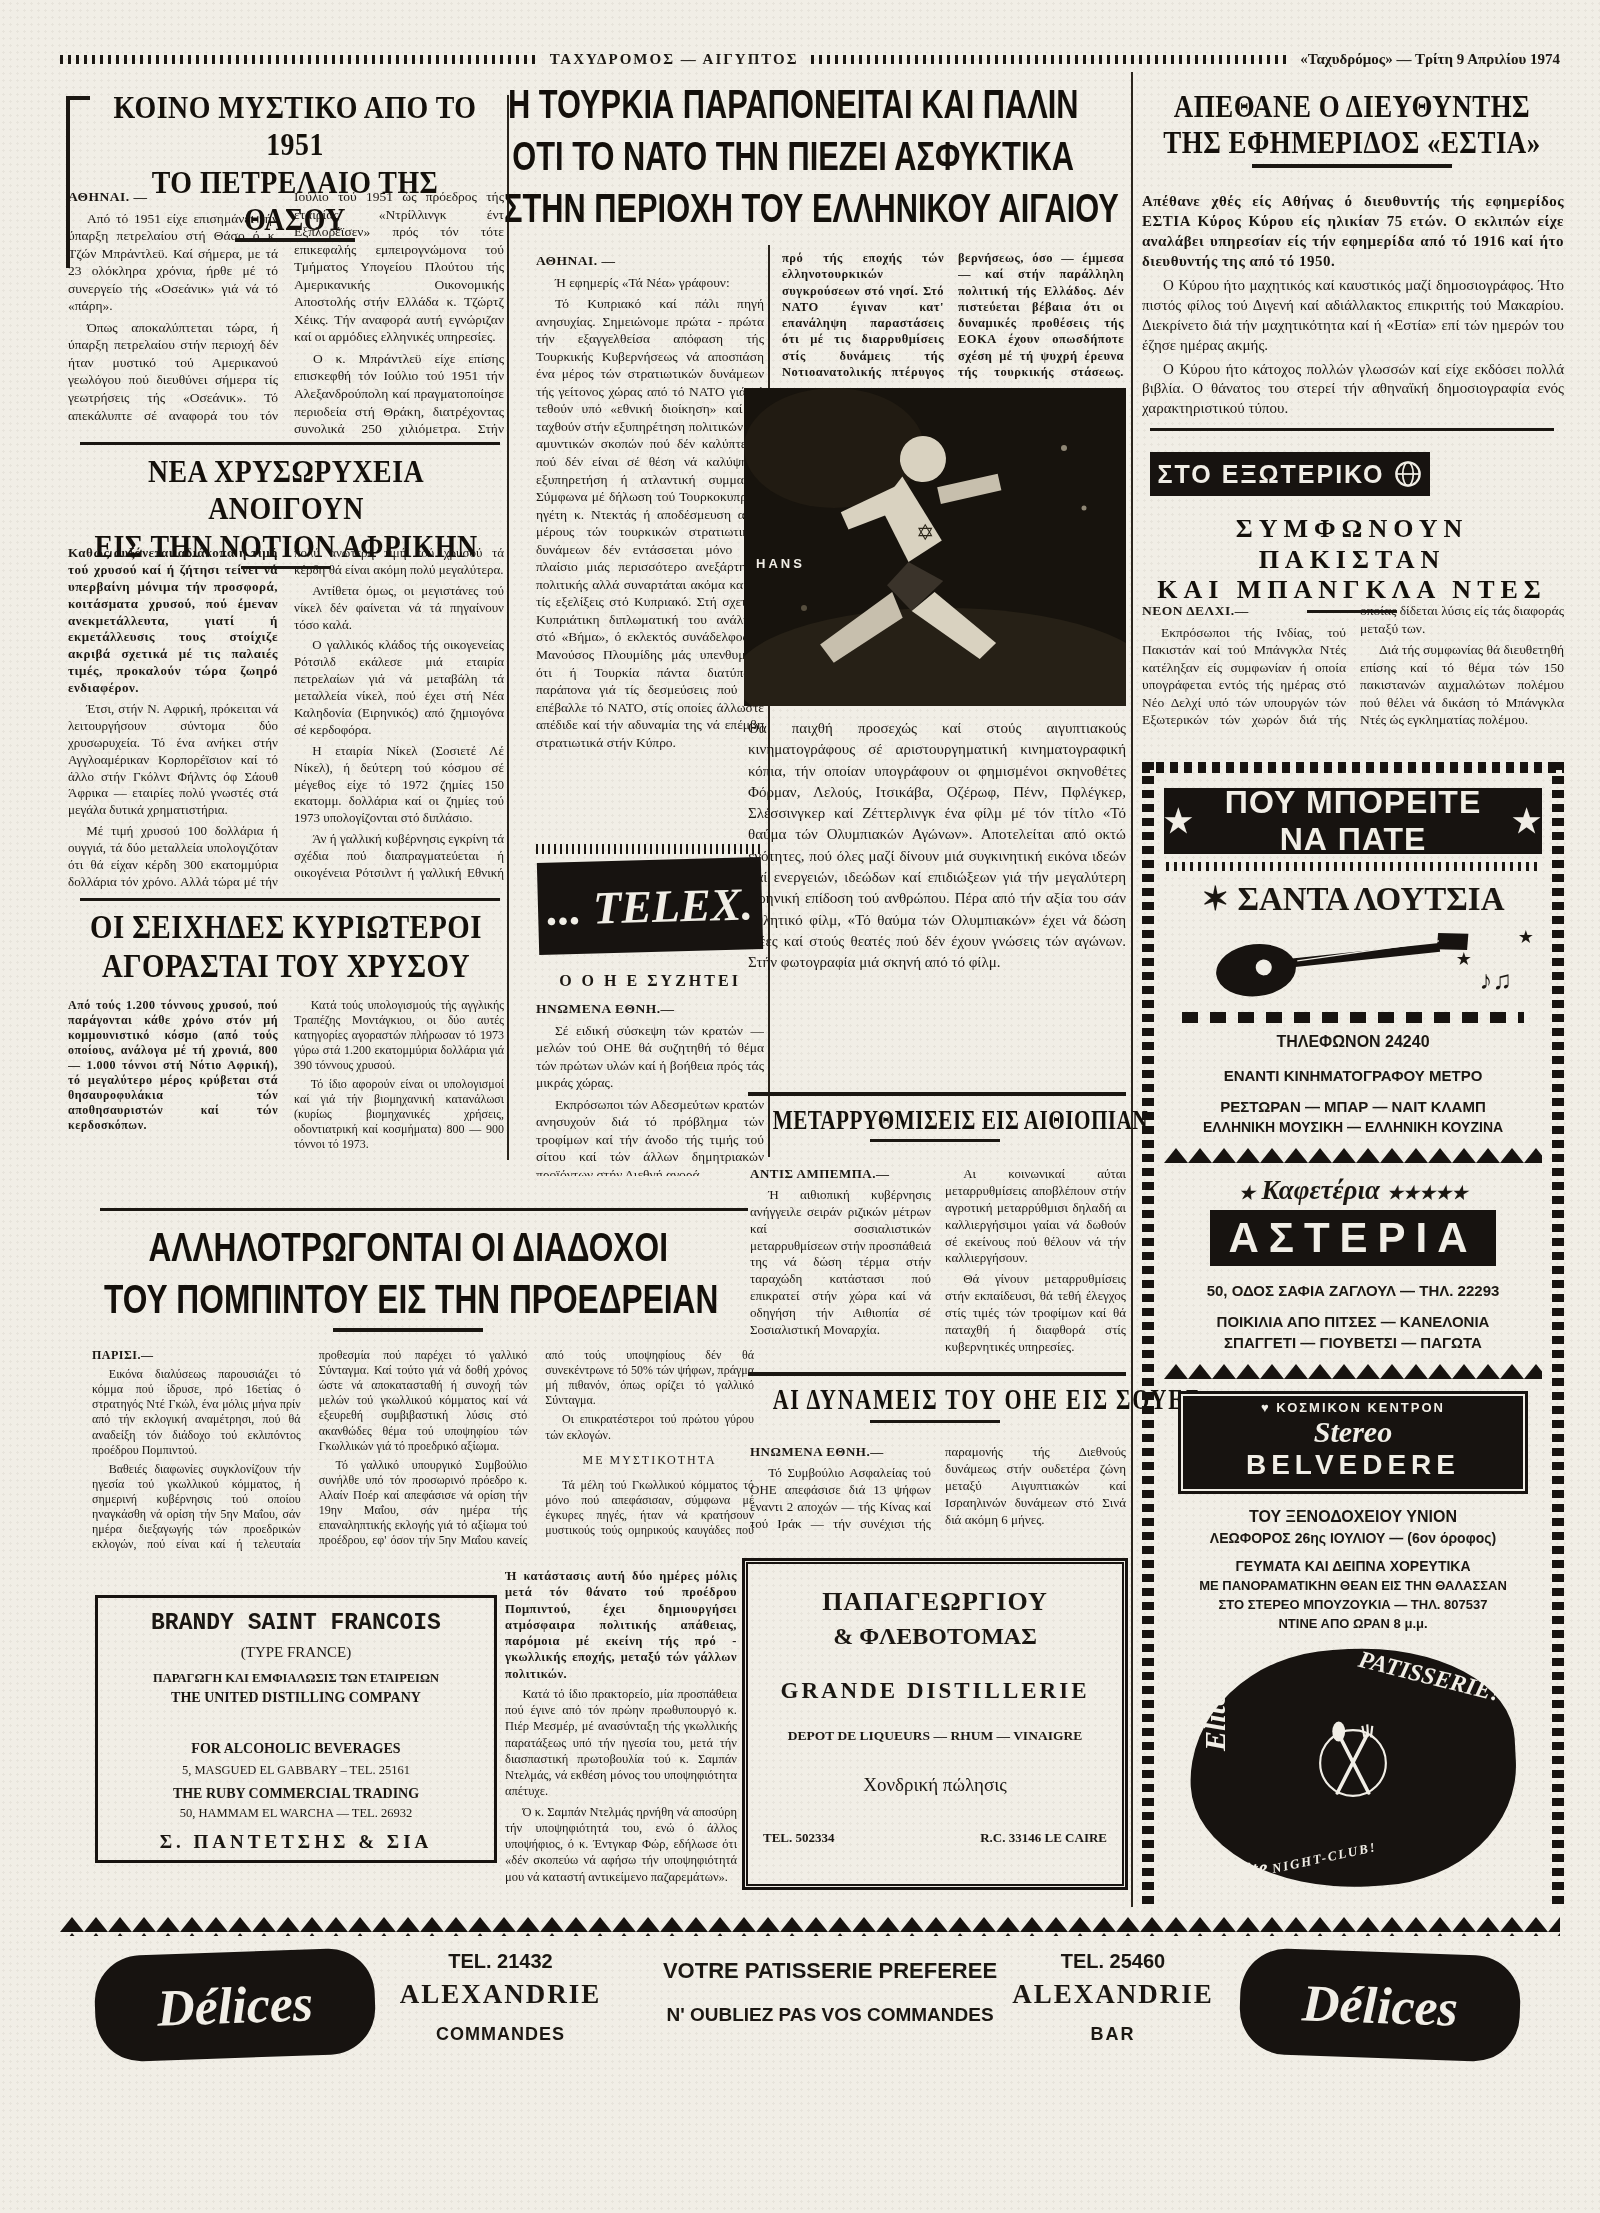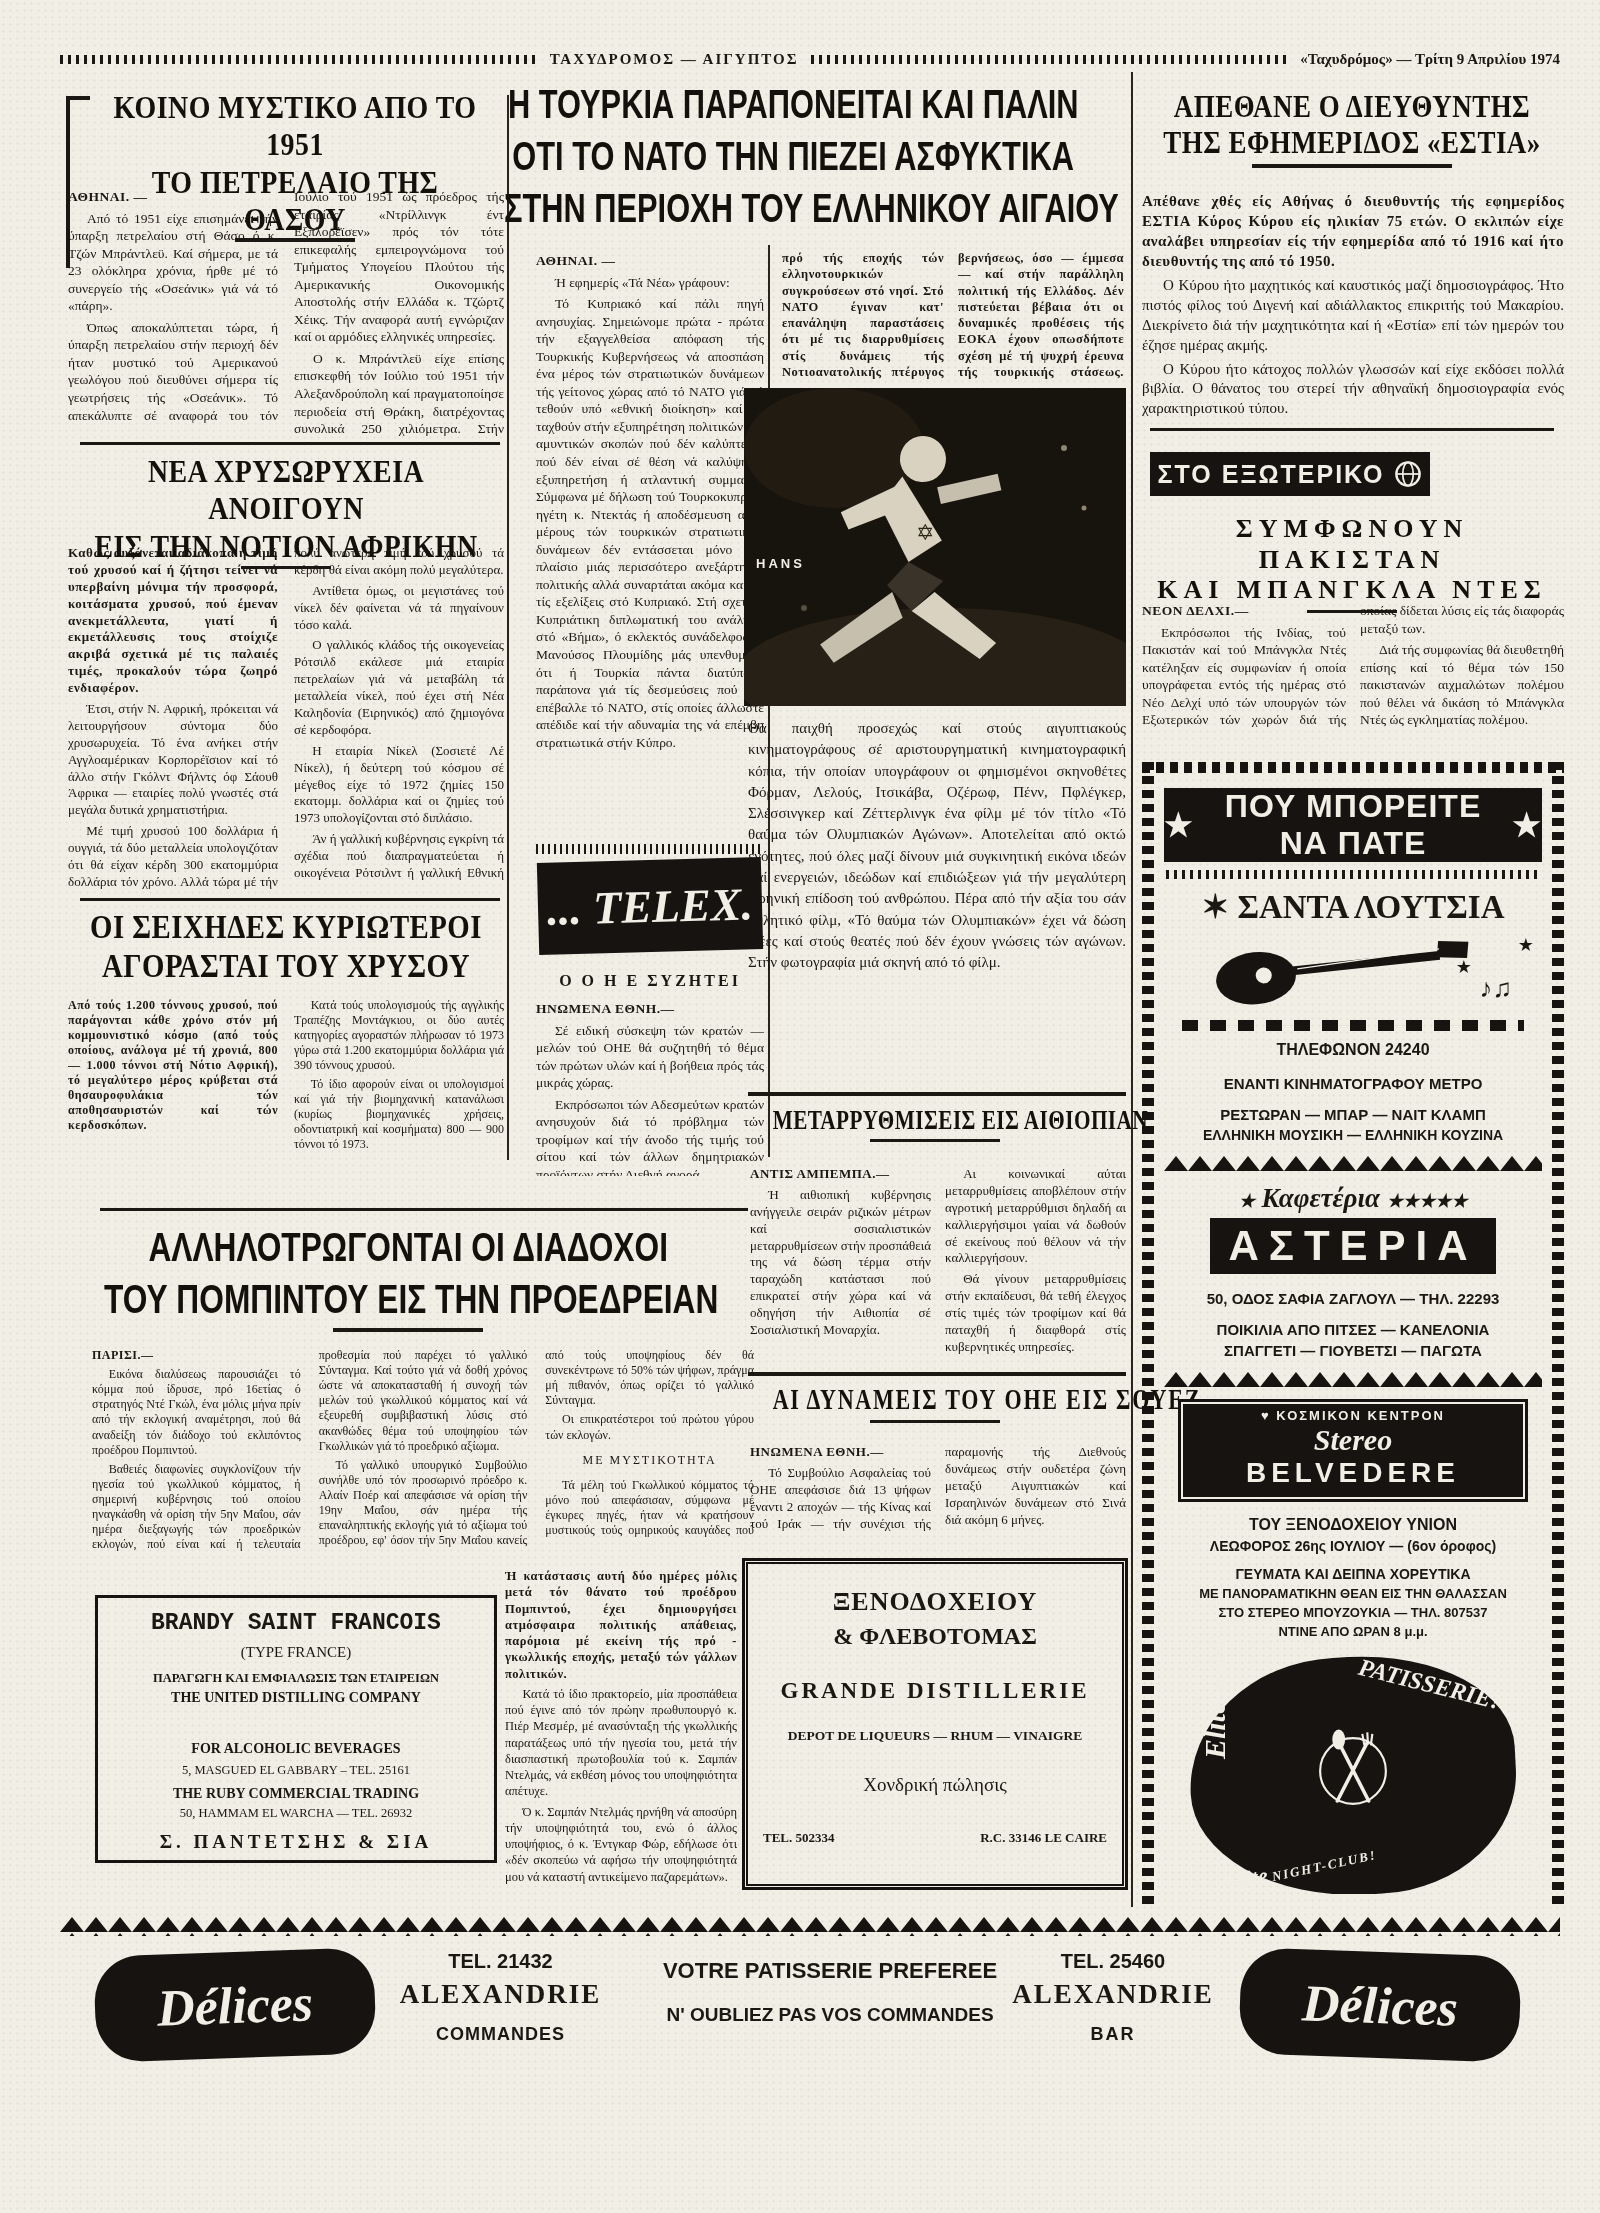--- a/index.html
+++ b/index.html
@@ -279,38 +279,38 @@
     <div style="font-size:12.5px;margin-top:10px;font-weight:bold;">ΠΑΡΑΓΩΓΗ ΚΑΙ ΕΜΦΙΑΛΩΣΙΣ ΤΩΝ ΕΤΑΙΡΕΙΩΝ</div>
     <div style="font-size:14px;font-weight:bold;margin-top:4px;">THE UNITED DISTILLING COMPANY</div>
     <div style="font-size:14px;font-weight:bold;margin-top:35px;">FOR ALCOHOLIC BEVERAGES</div>
     <div style="font-size:12.5px;margin-top:6px;">5, MASGUED EL GABBARY – TEL. 25161</div>
     <div style="font-size:14px;font-weight:bold;margin-top:8px;">THE RUBY COMMERCIAL TRADING</div>
     <div style="font-size:12.5px;margin-top:4px;">50, HAMMAM EL WARCHA — TEL. 26932</div>
     <div style="font-size:19px;font-weight:bold;letter-spacing:4px;margin-top:10px;">Σ. ΠΑΝΤΕΤΣΗΣ &amp; ΣΙΑ</div>
   </div>
 
   <div class="abs boxed-ad" style="left:742px;top:1558px;width:386px;height:332px;padding:26px 12px;box-sizing:border-box;">
-    <div style="font-weight:bold;font-size:26px;font-family:'Liberation Serif',serif;letter-spacing:1px;">ΞΕΝΟΔΟΧΕΙΟΥ</div>
+    <div style="font-weight:bold;font-size:26px;font-family:'Liberation Serif',serif;letter-spacing:1px;">ΠΑΠΑΓΕΩΡΓΙΟΥ</div>
     <div style="font-weight:bold;font-size:24px;font-family:'Liberation Serif',serif;margin-top:6px;">&amp; ΦΛΕΒΟΤΟΜΑΣ</div>
     <div style="font-weight:bold;font-size:23px;letter-spacing:3px;margin-top:28px;">GRANDE DISTILLERIE</div>
     <div style="font-size:13.5px;margin-top:24px;font-weight:bold;">DEPOT DE LIQUEURS — RHUM — VINAIGRE</div>
     <div style="font-size:19px;margin-top:30px;">Χονδρική πώλησις</div>
     <div style="display:flex;justify-content:space-between;margin-top:34px;font-size:13px;font-weight:bold;padding:0 6px;">
       <span>TEL. 502334</span>
       <span>R.C. 33146 LE CAIRE</span>
     </div>
   </div>
 
   <div class="abs" style="left:1142px;top:762px;width:422px;height:1146px;">
     <div class="gkh" style="top:0;"></div>
     <div class="gkv" style="left:0;"></div>
     <div class="gkv" style="right:0;"></div>
     <div class="ads-content">
 
-      <div class="black-banner pou-banner" style="height:74px;margin-top:8px;">
+      <div class="black-banner pou-banner" style="height:66px;margin-top:8px;">
         <span class="star-icon"></span>
         <span>ΠΟΥ ΜΠΟΡΕΙΤΕ ΝΑ ΠΑΤΕ</span>
         <span class="star-icon"></span>
       </div>
       <div class="dashrow" style="margin:8px 2px;"></div>
 
       <div>
         <div style="font-weight:bold;font-size:33px;font-family:'Liberation Serif',serif;margin-top:8px;">
           <span class="spark-icon"></span>
           <span>ΣΑΝΤΑ ΛΟΥΤΣΙΑ</span>

